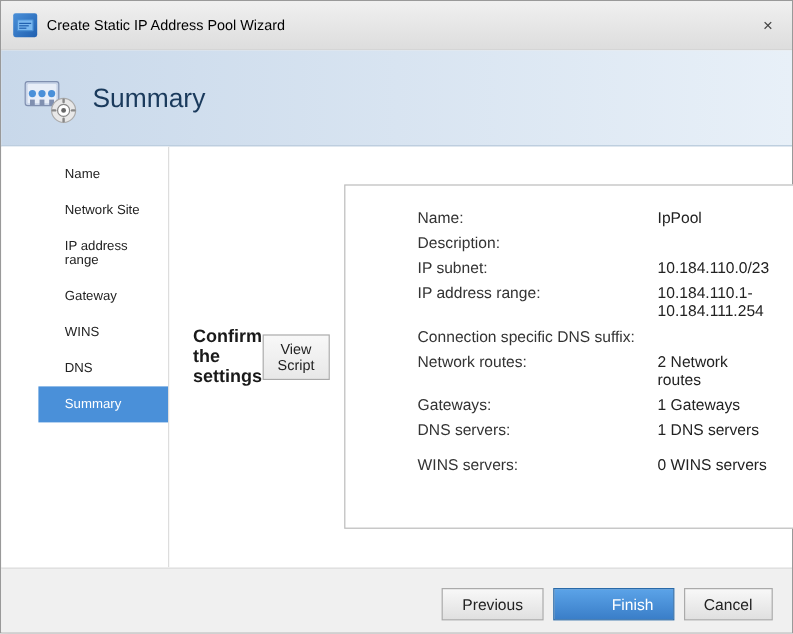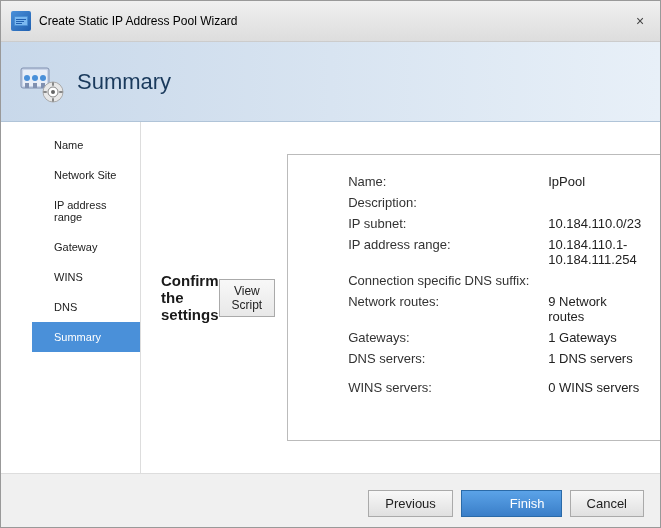--- a/index.html
+++ b/index.html
@@ -270,21 +270,21 @@
           <span class="setting-value">10.184.110.1-10.184.111.254</span>
         </div>
 
         <div class="setting-row">
           <span class="setting-label">Connection specific DNS suffix:</span>
           <span class="setting-value"></span>
         </div>
 
         <div class="setting-row">
           <span class="setting-label">Network routes:</span>
-          <span class="setting-value">9 Network routes</span>
+          <span class="setting-value">2 Network routes</span>
         </div>
 
         <div class="setting-row">
           <span class="setting-label">Gateways:</span>
           <span class="setting-value">1 Gateways</span>
         </div>
 
         <div class="setting-row">
           <span class="setting-label">DNS servers:</span>
           <span class="setting-value">1 DNS servers</span>

